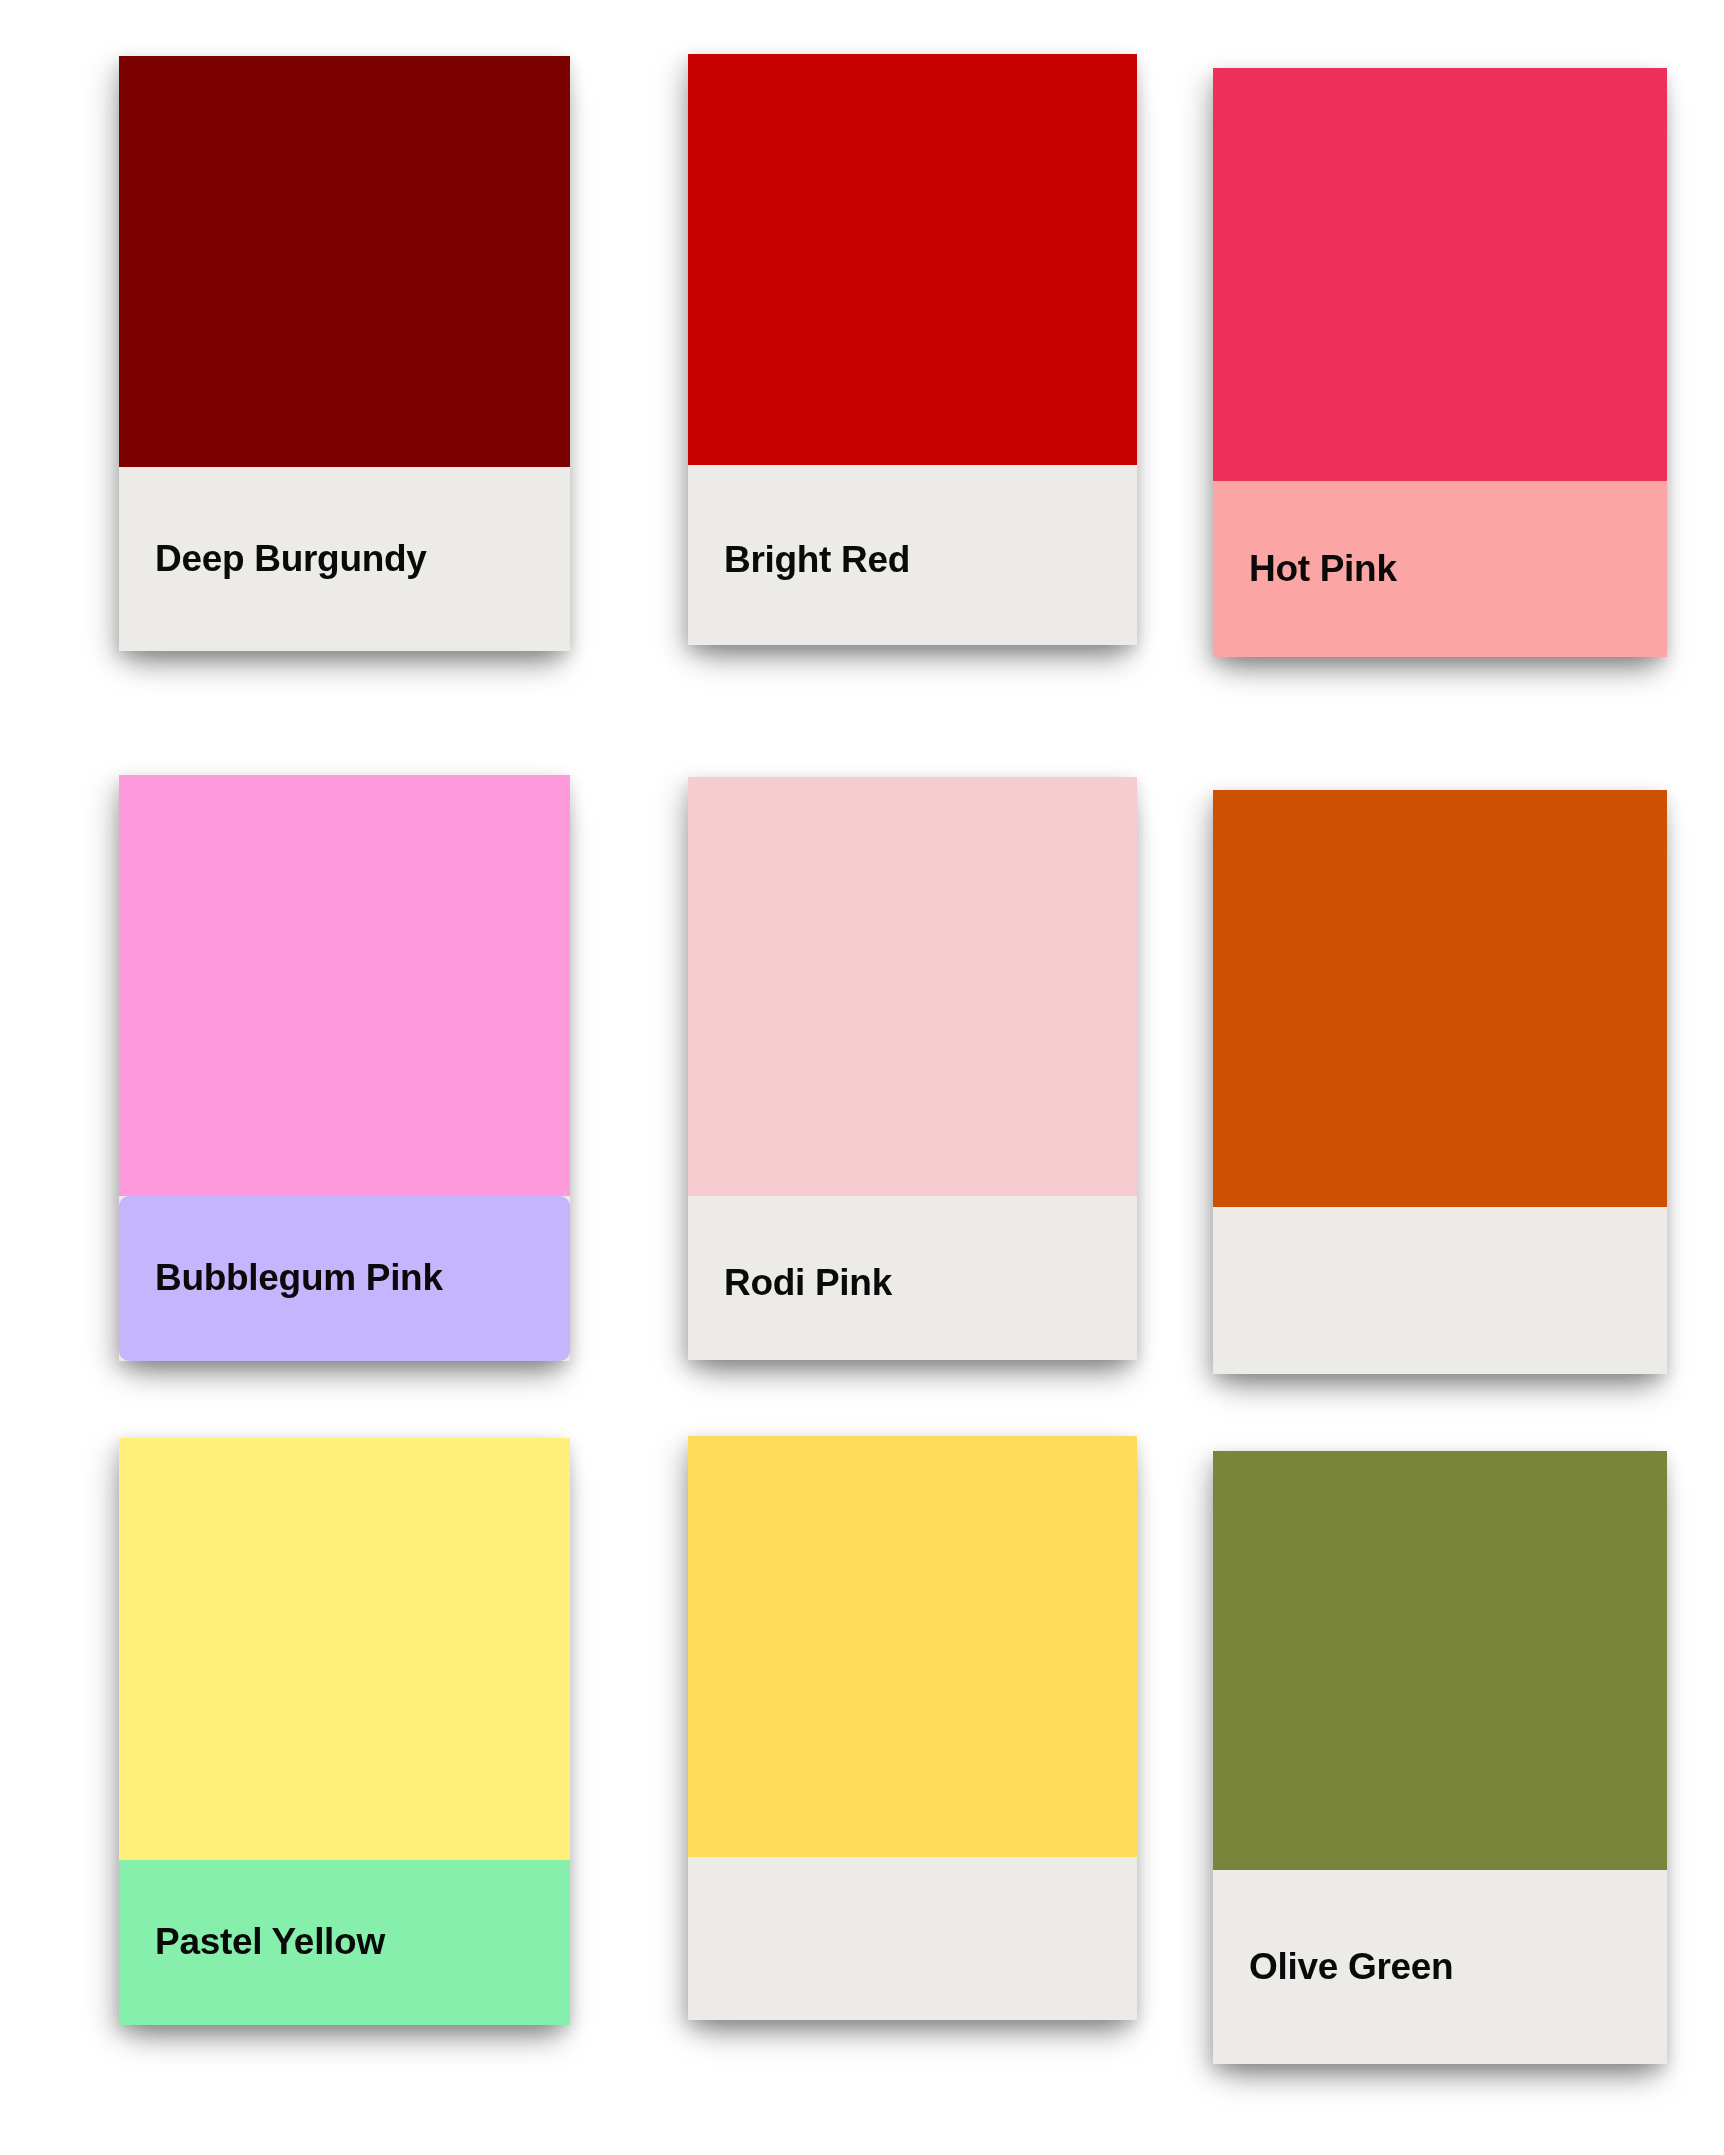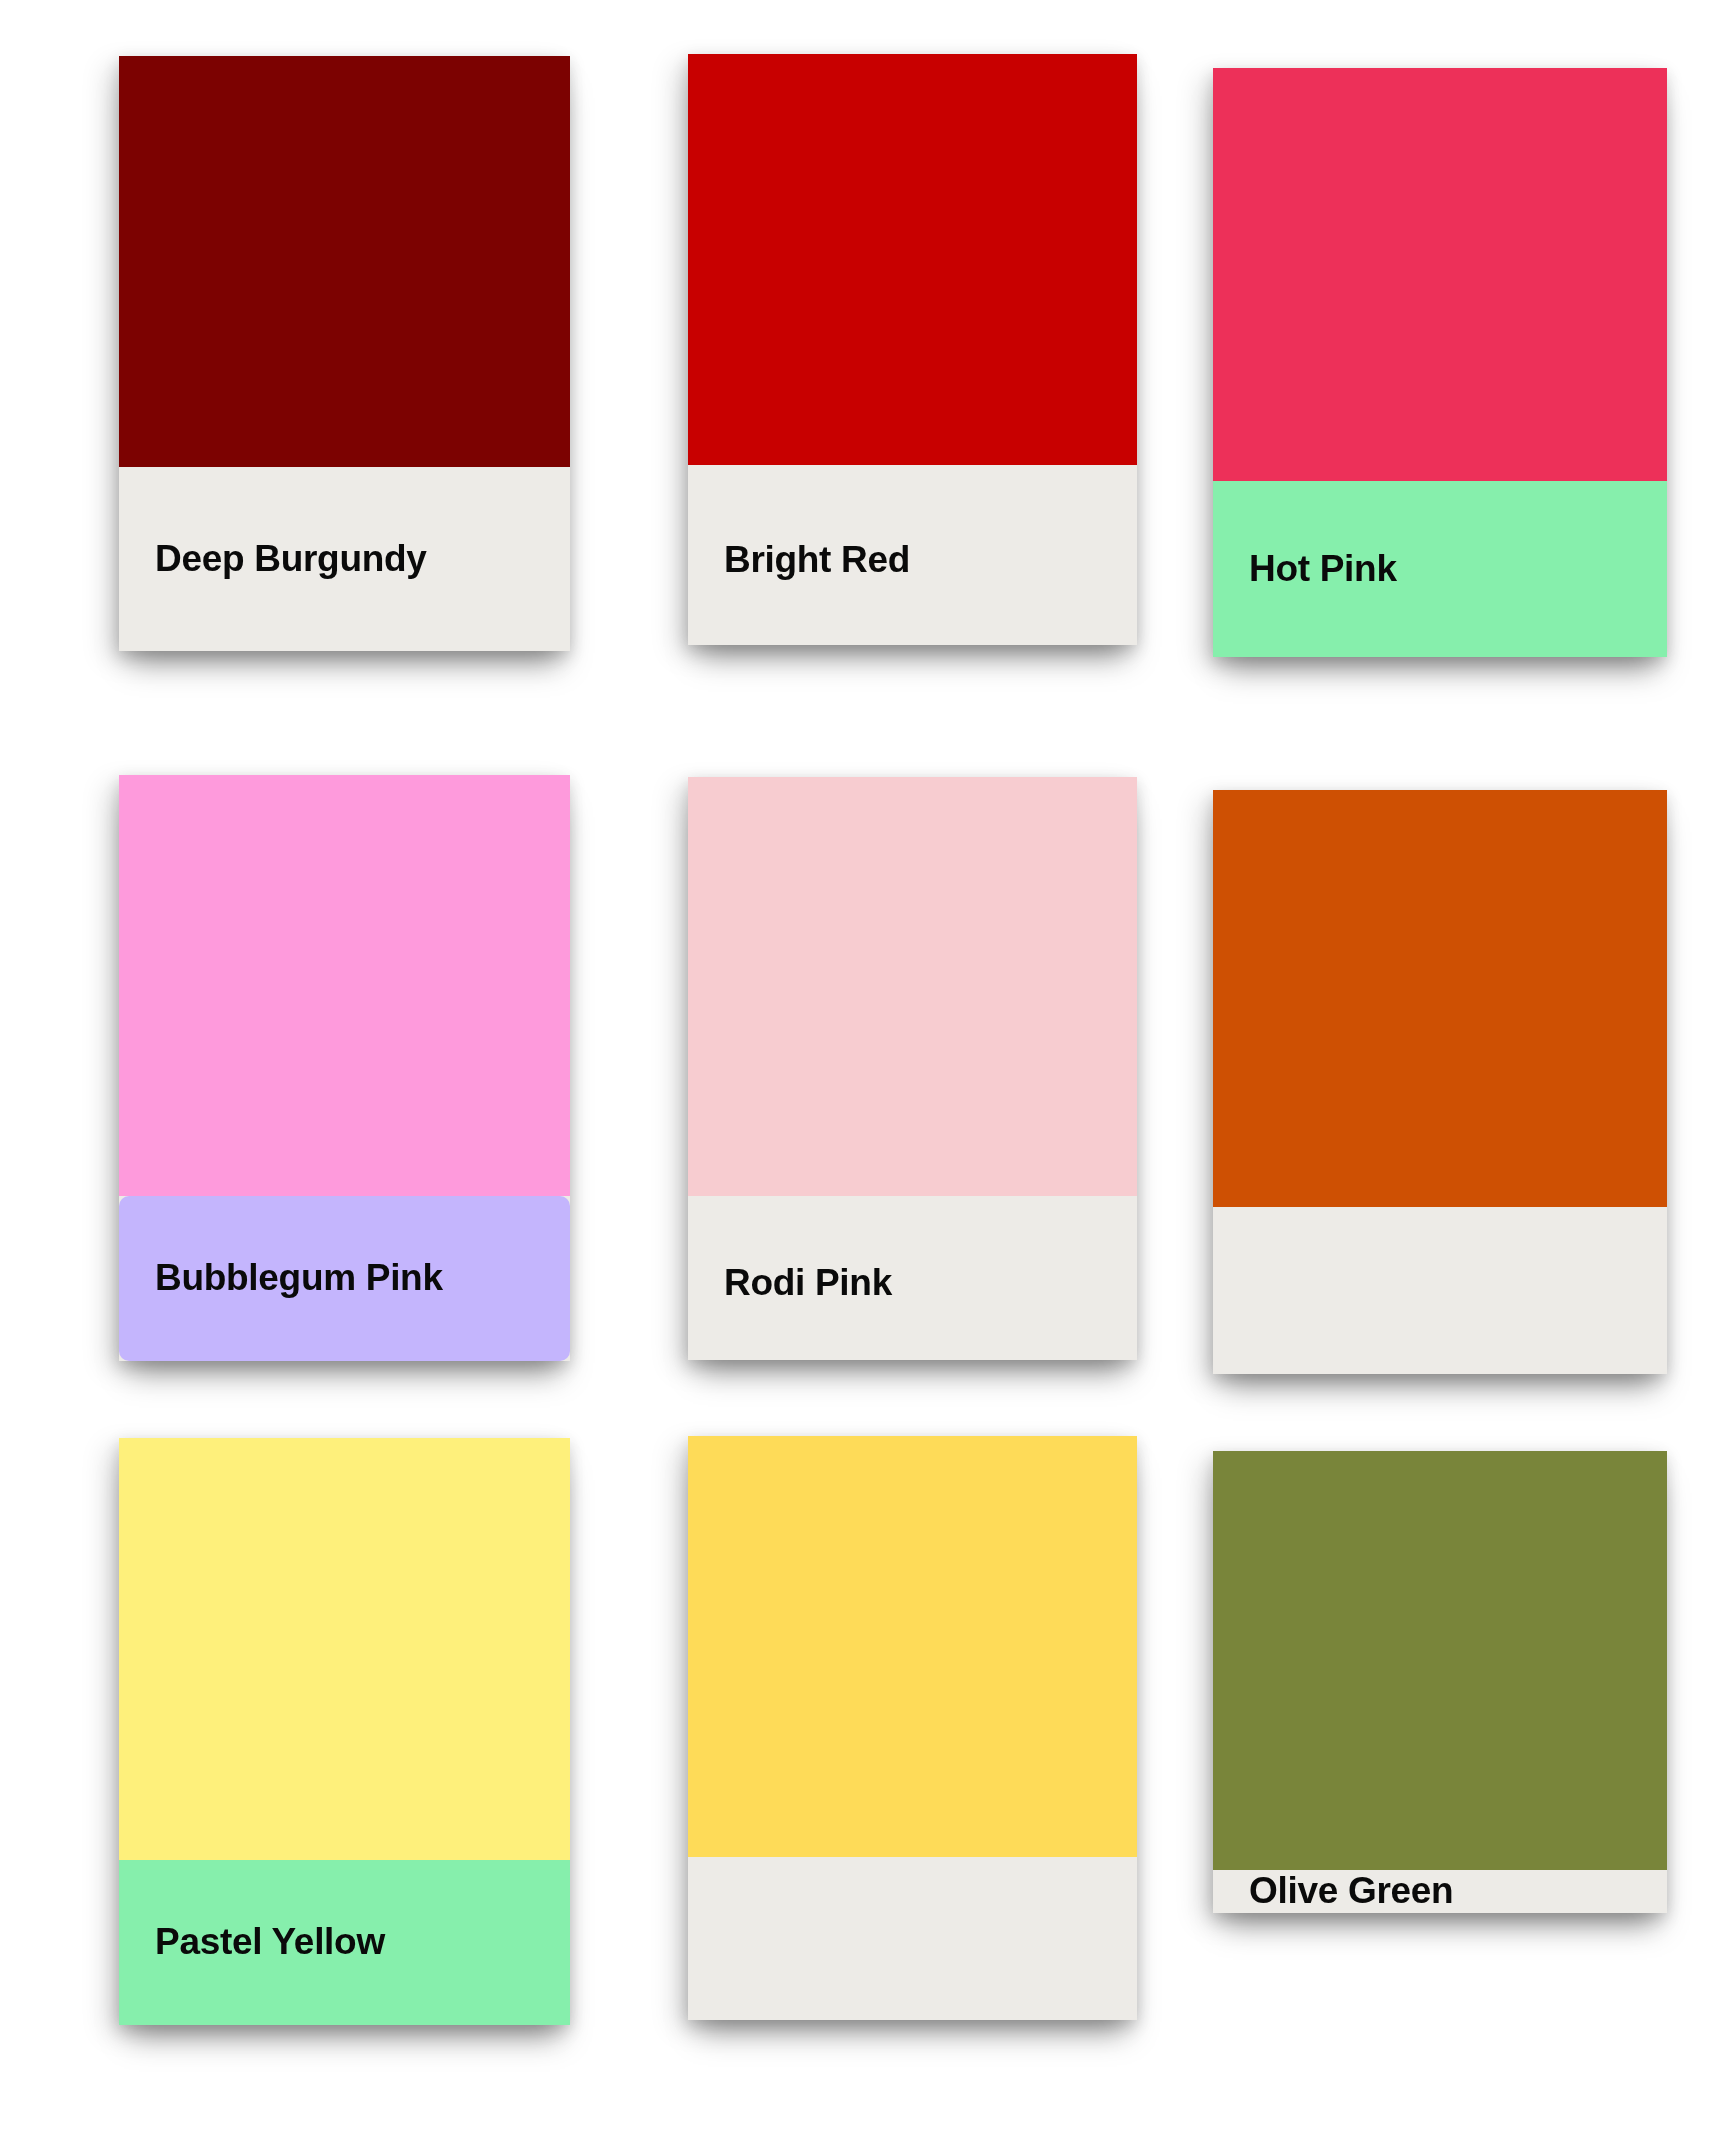--- a/index.html
+++ b/index.html
@@ -82,21 +82,21 @@
   .r2.col-3 { top: 790px; height: 584px; }
 
   .r2.col-1 .swatch-color { height: 421px; }
   .r2.col-2 .swatch-color { height: 419px; }
   .r2.col-3 .swatch-color { height: 417px; }
 
   
   .r3 { top: 1438px; }
   .r3.col-1 { top: 1438px; height: 587px; }
   .r3.col-2 { top: 1436px; height: 584px; }
-  .r3.col-3 { top: 1451px; height: 462px; }
+  .r3.col-3 { top: 1451px; height: 613px; }
 
   .r3.col-1 .swatch-color { height: 422px; }
   .r3.col-2 .swatch-color { height: 421px; }
   .r3.col-3 .swatch-color { height: 419px; }
 </style>
 </head>
 <body>
 
 <div class="palette-board" style="background: rgb(255, 255, 255);">
 
@@ -109,21 +109,21 @@
 
   <div class="swatch-card r1 col-2">
     <div class="swatch-color" style="background: rgb(200, 0, 0);"></div>
     <div class="swatch-label-strip" style="background: rgb(237, 235, 231);">
       <span class="swatch-label" style="color: rgb(10, 10, 10);">Bright Red</span>
     </div>
   </div>
 
   <div class="swatch-card r1 col-3">
     <div class="swatch-color" style="background: rgb(237, 48, 89);"></div>
-    <div class="swatch-label-strip" style="background: #86efac;">
+    <div class="swatch-label-strip" style="background: #fca5a5;">
       <span class="swatch-label" style="color: rgb(10, 10, 10);">Hot Pink</span>
     </div>
   </div>
 
   <div class="swatch-card r2 col-1">
     <div class="swatch-color" style="background: rgb(254, 154, 220);"></div>
     <div class="swatch-label-strip" style="background: #c4b5fd; border-radius: 10px;">
       <span class="swatch-label" style="color: rgb(10, 10, 10);">Bubblegum Pink</span>
     </div>
   </div>

